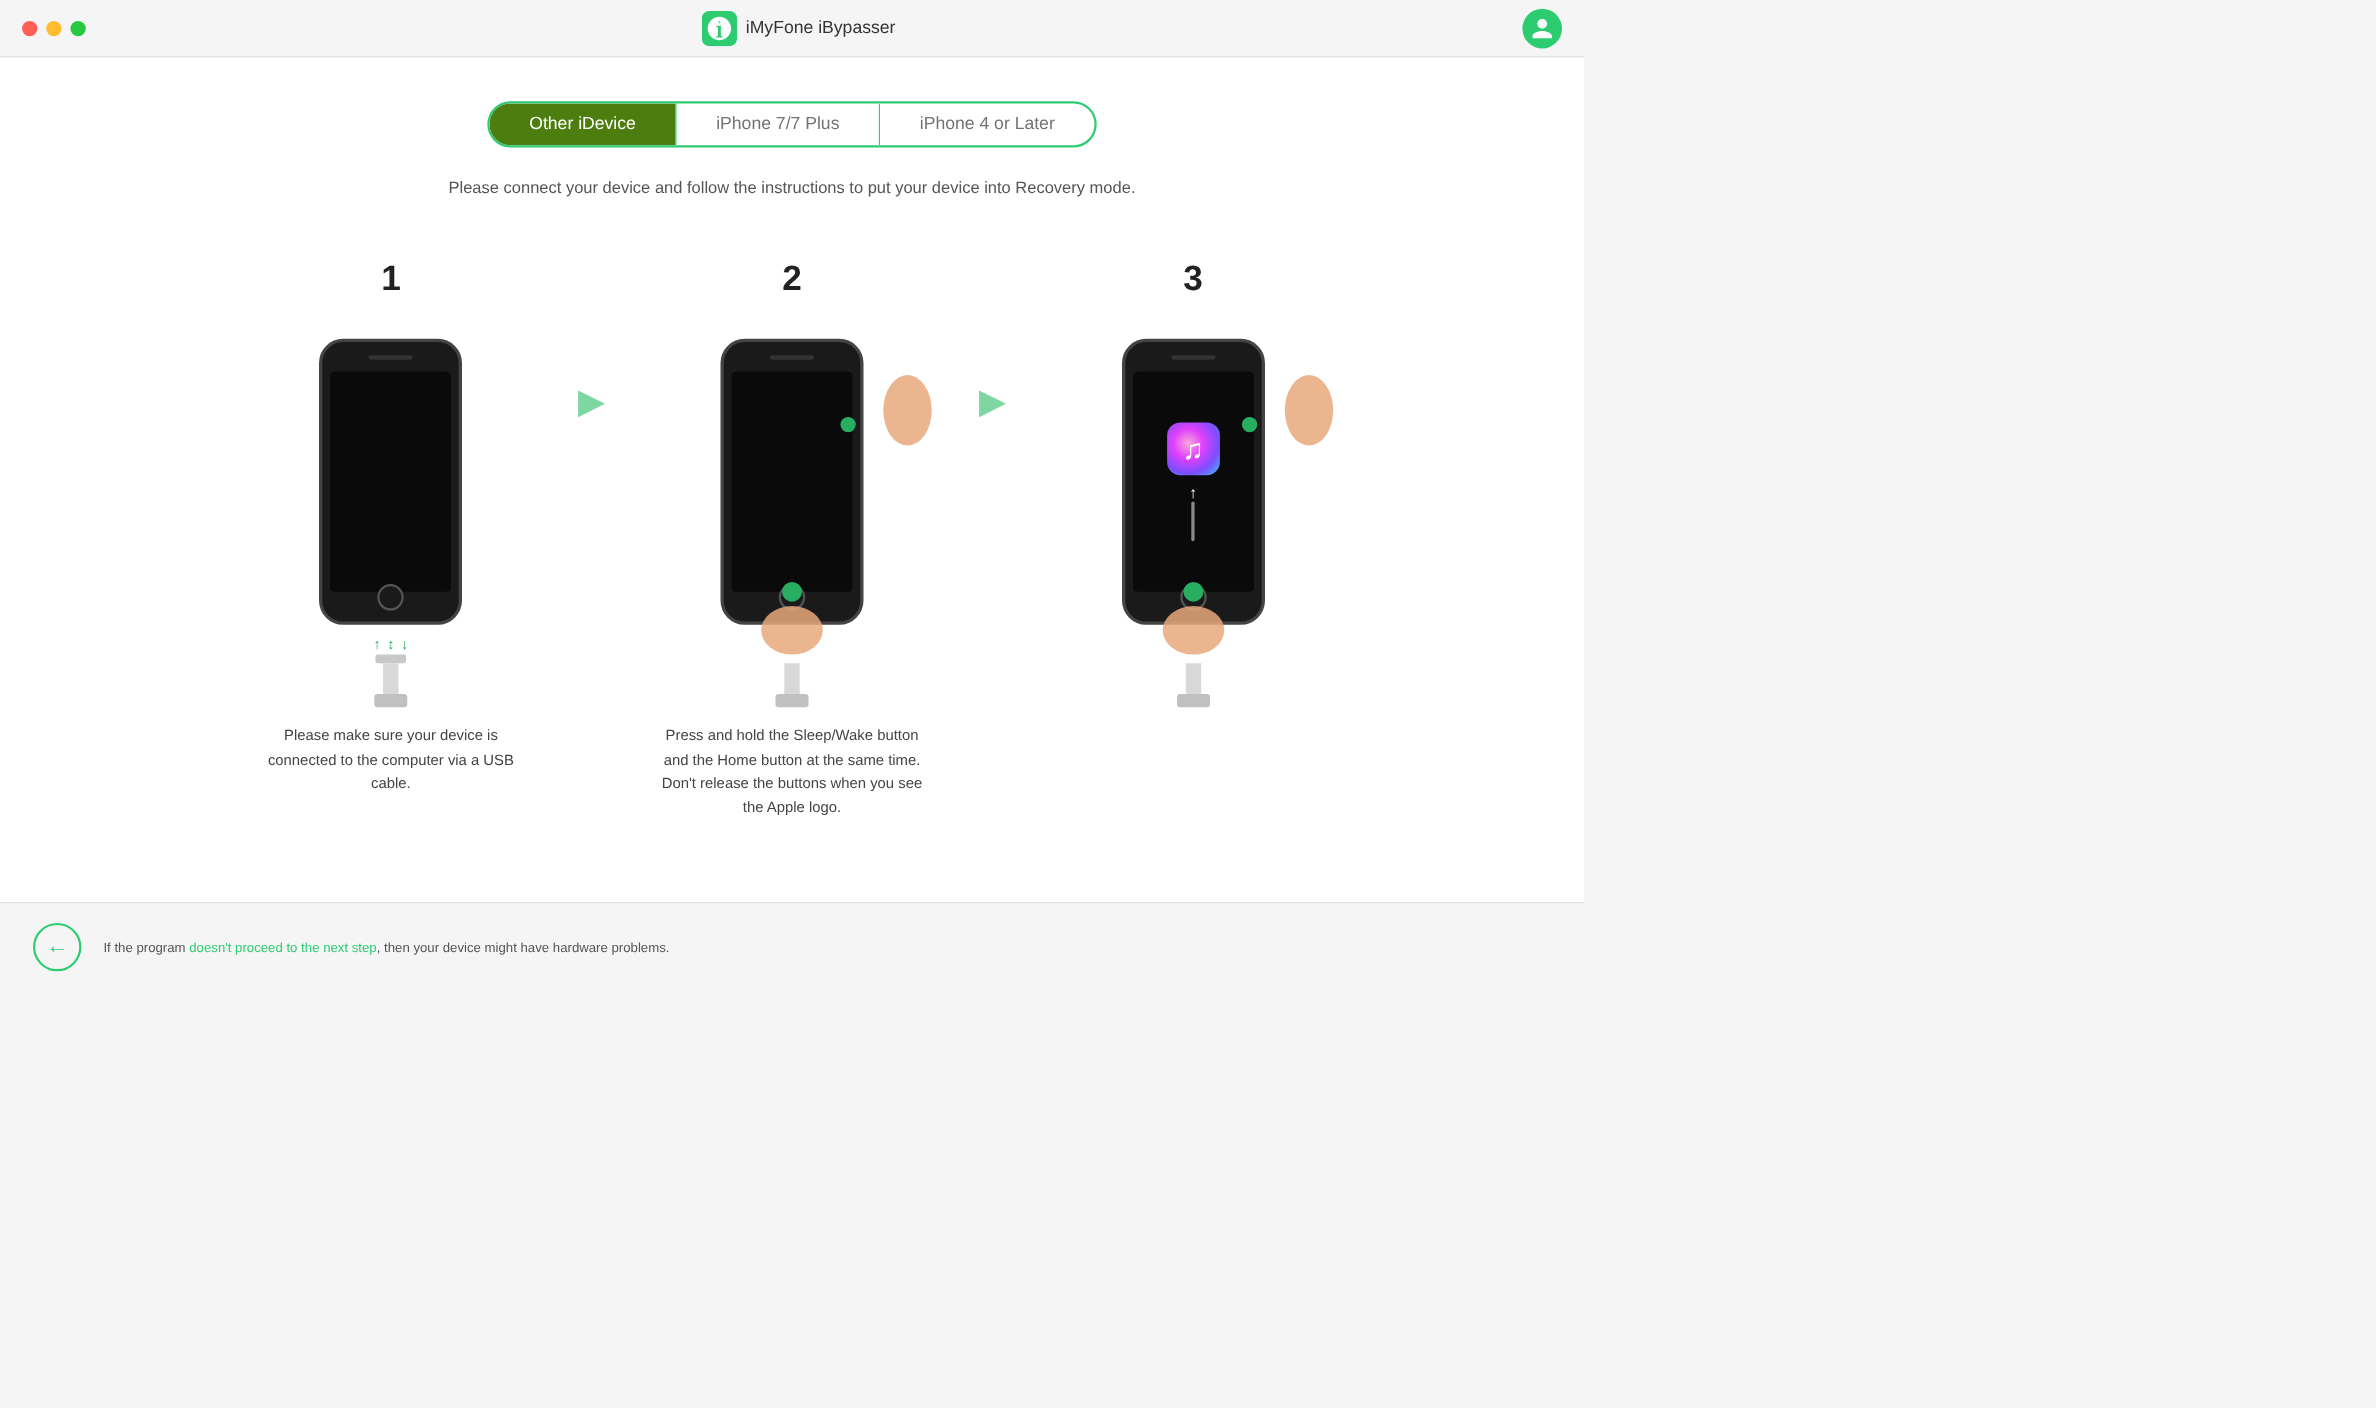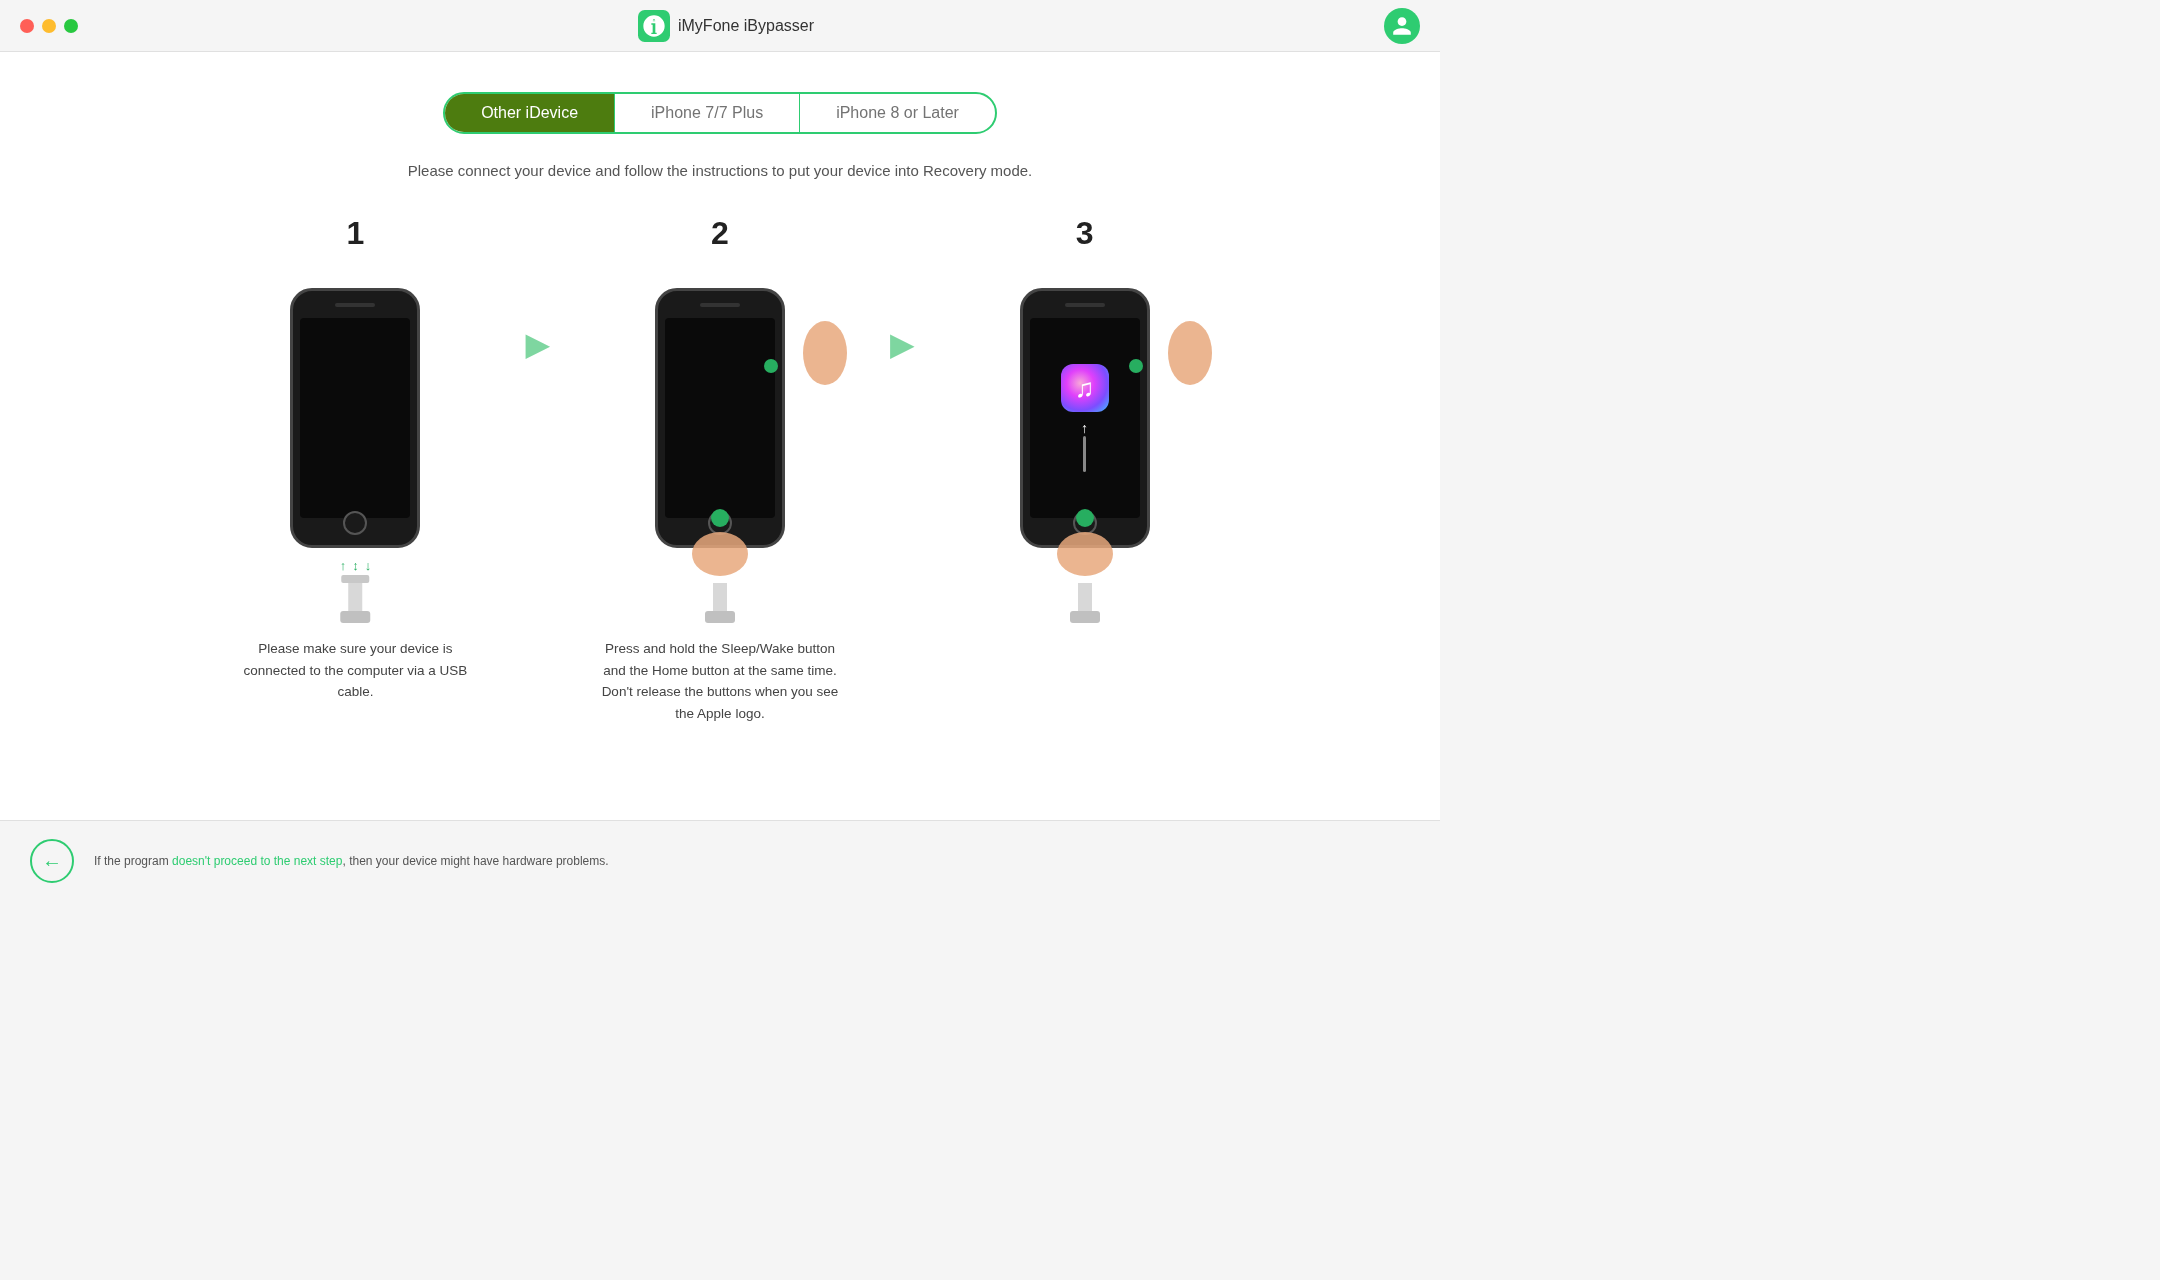--- a/index.html
+++ b/index.html
@@ -106,21 +106,21 @@
     .tab-divider {
       width: 1px;
       background: #2ecc71;
     }
 
     
     .subtitle {
       text-align: center;
       font-size: 15px;
       color: #555;
-      margin-bottom: 36px;
+      margin-bottom: 56px;
     }
 
     
     .steps-row {
       display: flex;
       justify-content: center;
       align-items: flex-start;
       gap: 0;
     }
     .step-col {
@@ -301,21 +301,21 @@
 </div>
 
 <div class="main-content">
 
   <div class="tab-bar">
     <div class="tab-group">
       <button class="tab active">Other iDevice</button>
       <div class="tab-divider"></div>
       <button class="tab">iPhone 7/7 Plus</button>
       <div class="tab-divider"></div>
-      <button class="tab">iPhone 8 or Later</button>
+      <button class="tab">iPhone 4 or Later</button>
     </div>
   </div>
 
   <div class="subtitle">Please connect your device and follow the instructions to put your device into Recovery mode.</div>
 
   <div class="steps-row">
 
     <div class="step-col">
       <div class="step-number">1</div>
       <div class="phone-wrapper">

